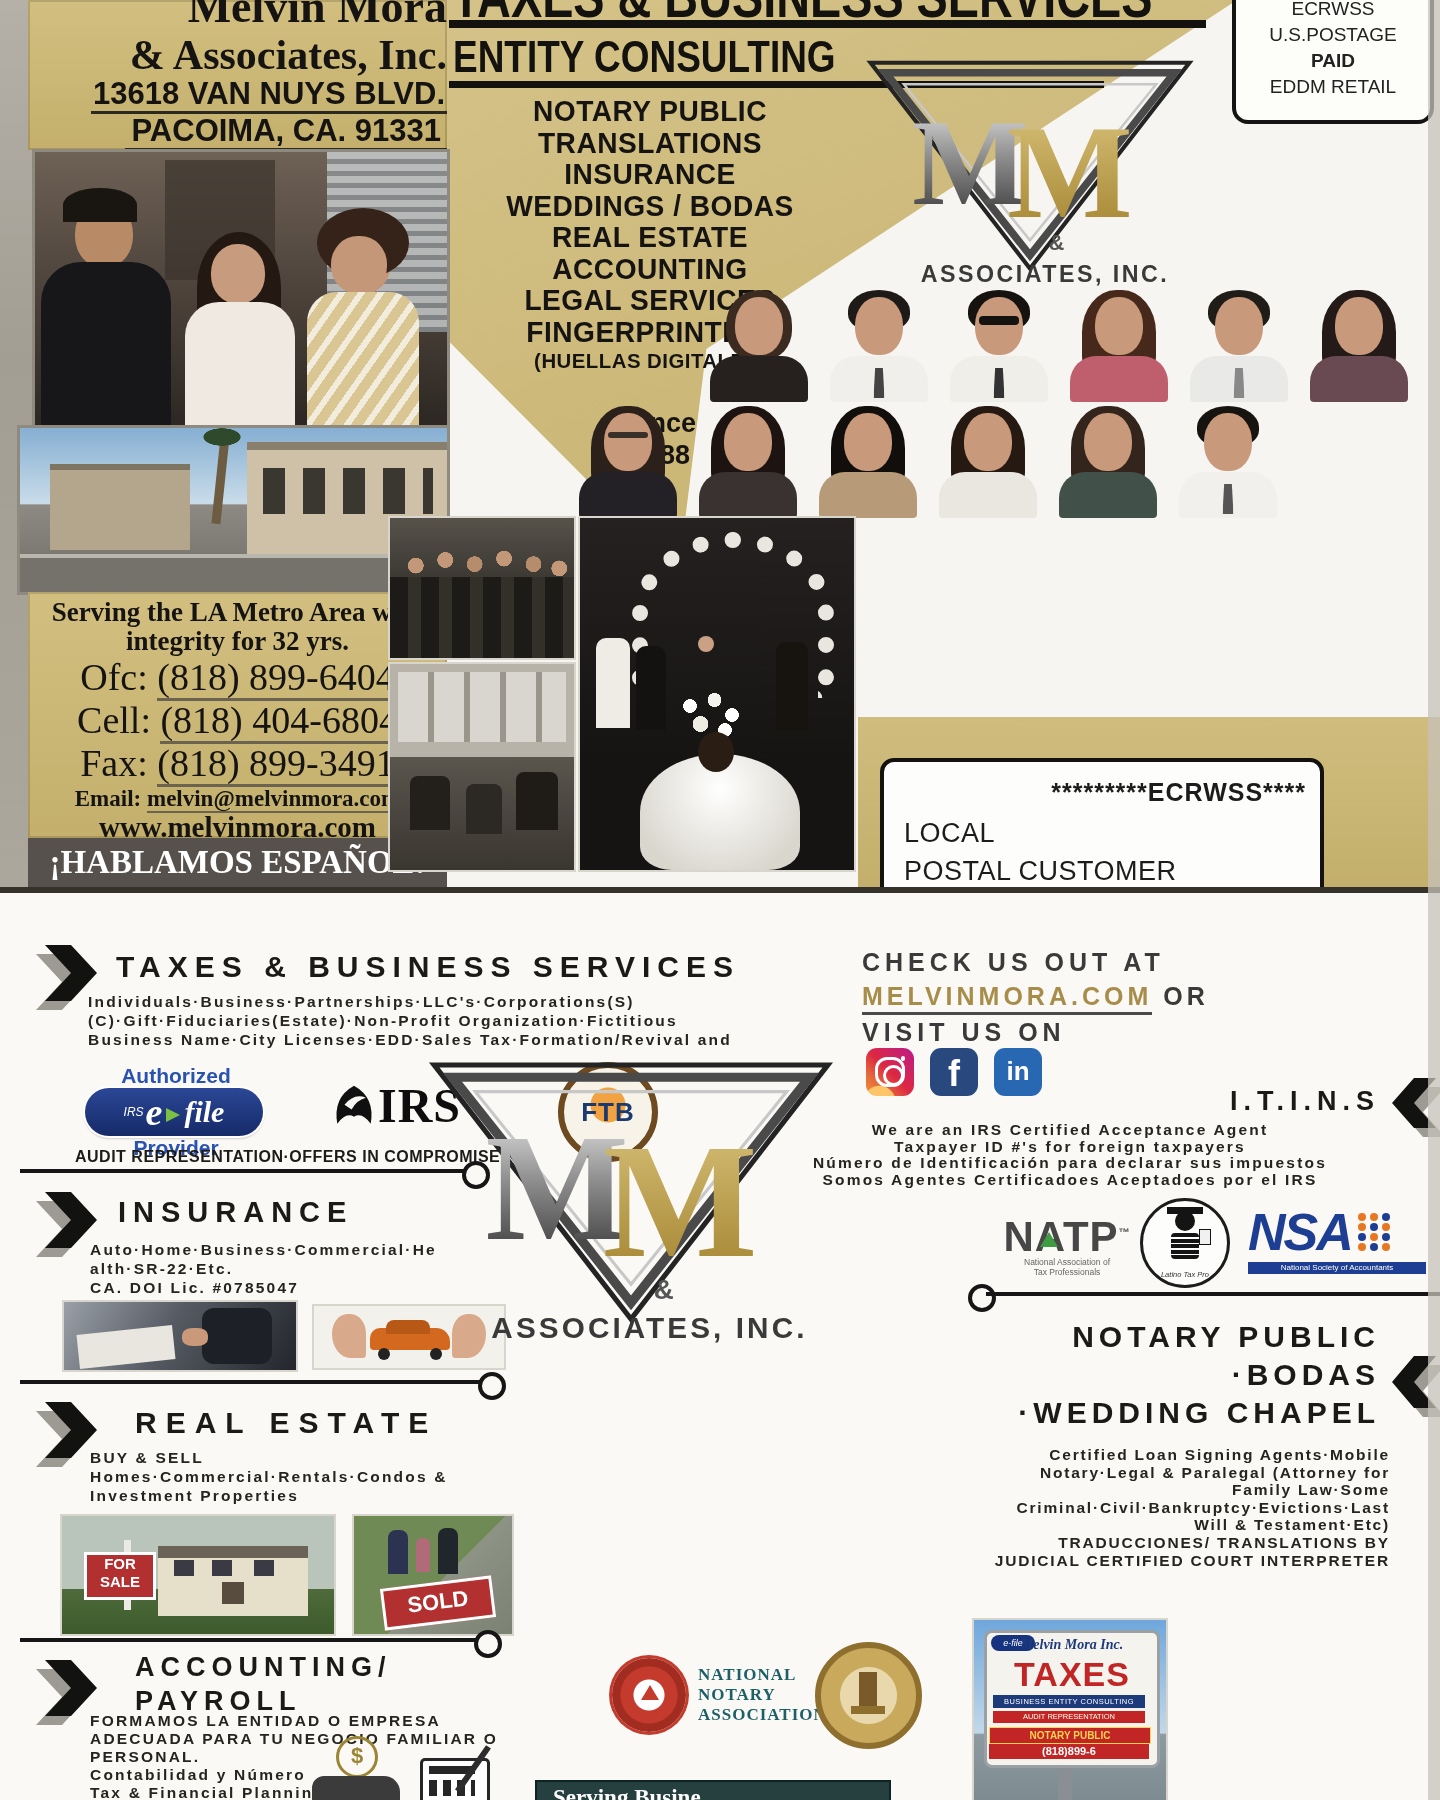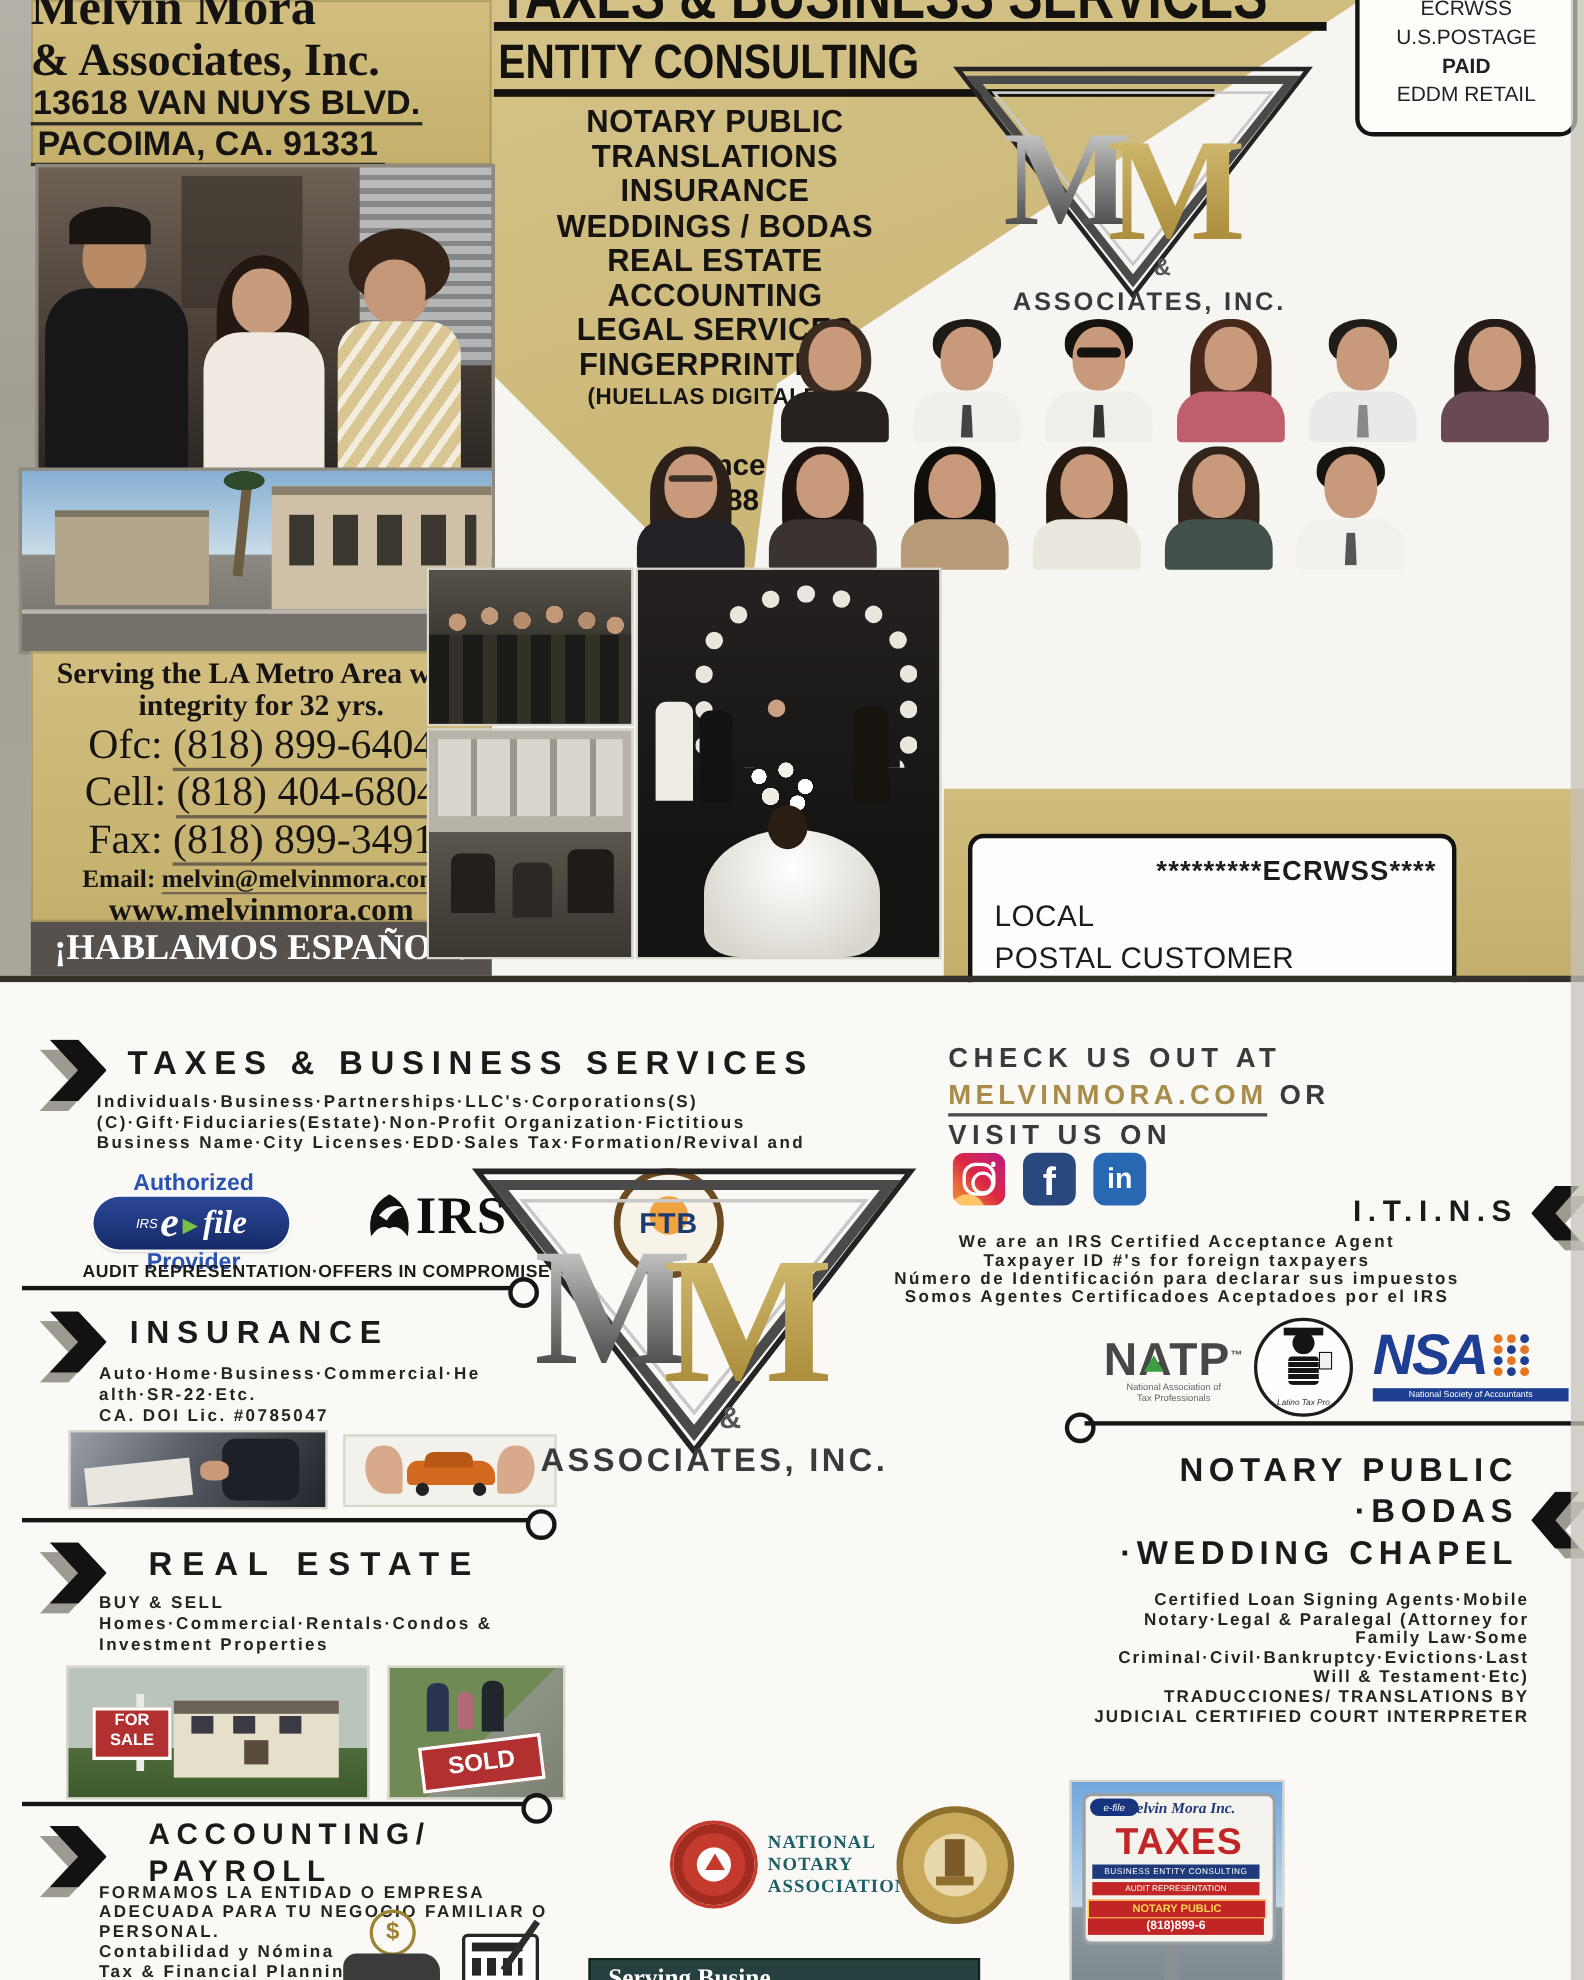--- a/index.html
+++ b/index.html
@@ -118,21 +118,21 @@
     <text x="218" y="272" text-anchor="middle" font-family="Liberation Sans,sans-serif" font-weight="bold" font-size="28" letter-spacing="3" fill="#3a3a3a">ASSOCIATES, INC.</text>
   </svg>
 
   <div class="abs postage" style="left:1232px;top:-16px;width:194px;height:124px">
     <div>ECRWSS</div>
     <div>U.S.POSTAGE</div>
     <div style="font-weight:bold">PAID</div>
     <div>EDDM RETAIL</div>
   </div>
 
-  <div class="abs plaque serif" style="left:28px;top:0;width:419px;height:150px;text-align:left">
+  <div class="abs plaque serif" style="left:28px;top:0;width:419px;height:150px;text-align:right">
     <div class="clip" style="height:34px">
       <div style="font-weight:bold;font-size:46px;margin-top:-20px">Melvin Mora</div>
     </div>
     <div style="font-weight:bold;font-size:42px;line-height:42px">&amp; Associates, Inc.</div>
     <div style="font-family:'Liberation Sans',sans-serif;font-weight:bold;font-size:31px;line-height:35px;border-bottom:3px solid #2c2a20;display:inline-block;padding:0 2px">13618 VAN NUYS BLVD.</div><br>
     <div style="font-family:'Liberation Sans',sans-serif;font-weight:bold;font-size:31px;line-height:34px;border-bottom:3px solid #2c2a20;display:inline-block;padding:0 6px">PACOIMA, CA. 91331</div>
   </div>
 
   <div class="photo" style="left:35px;top:152px;width:412px;height:276px;background:linear-gradient(180deg,#6e6156 0%,#4a4038 55%,#2c2723)">
     <div class="abs" style="right:0;top:0;width:120px;height:180px;background:repeating-linear-gradient(180deg,#cdd2d4 0 7px,#8e9498 7px 12px);opacity:.8"></div>
@@ -369,21 +369,21 @@
   <div class="abs divline" style="left:20px;top:1638px;width:456px"></div>
   <div class="abs divcirc" style="left:474px;top:1630px"></div>
 
   <div class="chev" style="left:45px;top:1660px;width:52px;height:56px"></div>
   <div class="abs h1b" style="left:135px;top:1652px;font-size:27px;letter-spacing:6px">ACCOUNTING/</div>
   <div class="abs h1b" style="left:135px;top:1686px;font-size:27px;letter-spacing:6px">PAYROLL</div>
   <div class="abs body-b" style="left:90px;top:1712px;line-height:18px">
     <div>FORMAMOS LA ENTIDAD O EMPRESA</div>
     <div>ADECUADA PARA TU NEGOCIO FAMILIAR O</div>
     <div>PERSONAL.</div>
-    <div>Contabilidad y Nómina</div>
+    <div>Contabilidad y Número</div>
     <div>Tax &amp; Financial Planning</div>
   </div>
   <div class="abs" style="left:336px;top:1736px;width:36px;height:36px;border:3px solid #9b8433;border-radius:50%;text-align:center;font-size:22px;line-height:34px;font-weight:bold;color:#9b8433">$</div>
   <div class="abs" style="left:312px;top:1776px;width:88px;height:24px;border-radius:12px 16px 0 0;background:#3b3b3b"></div>
   <div class="abs" style="left:420px;top:1758px;width:64px;height:42px;border:3px solid #262626;border-radius:5px;background:#fff">
     <div class="abs" style="left:6px;top:5px;width:46px;height:8px;background:#262626"></div>
     <div class="abs" style="left:6px;top:19px;width:46px;height:16px;background:repeating-linear-gradient(90deg,#262626 0 8px,#fff 8px 14px)"></div>
   </div>
   <div class="abs" style="left:470px;top:1742px;width:6px;height:54px;background:#2c2c2c;transform:rotate(35deg)"></div>
 

